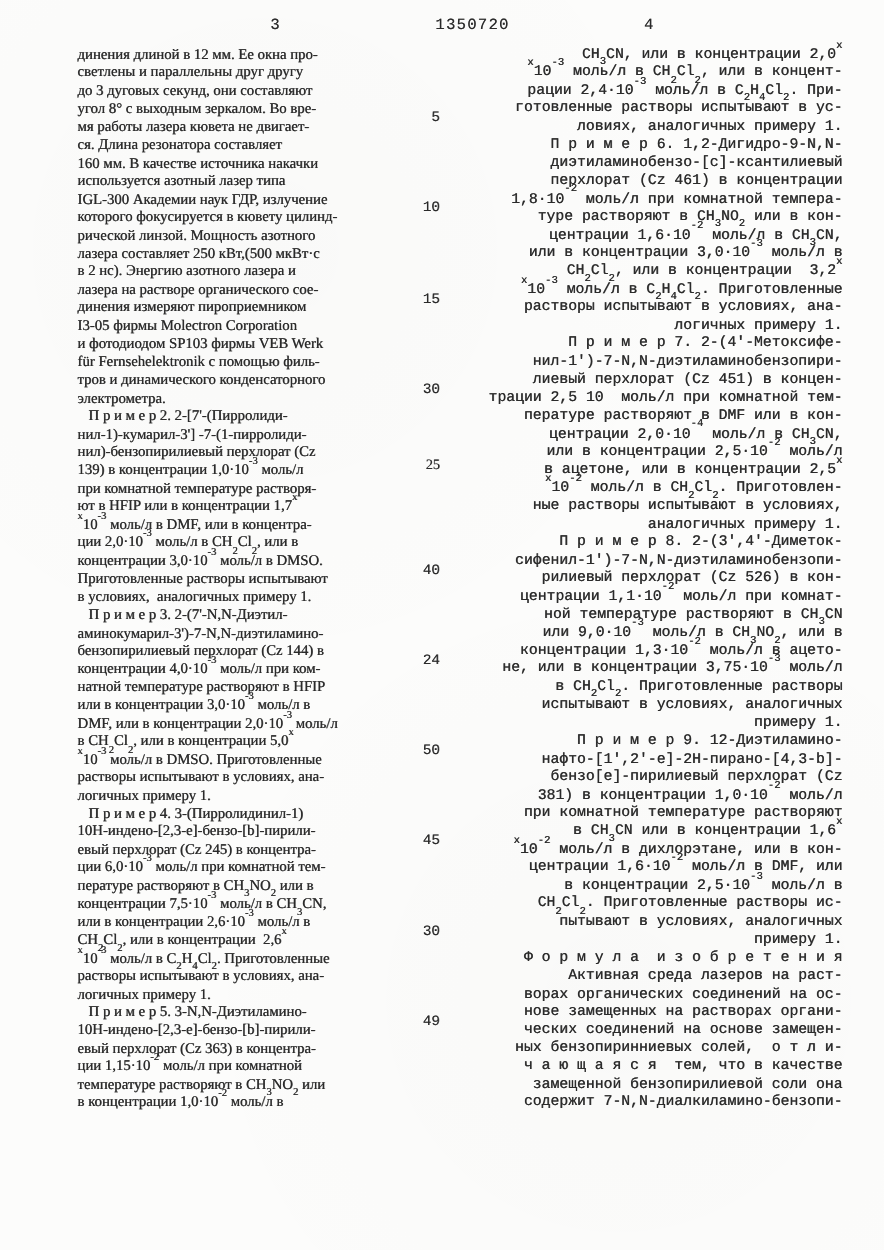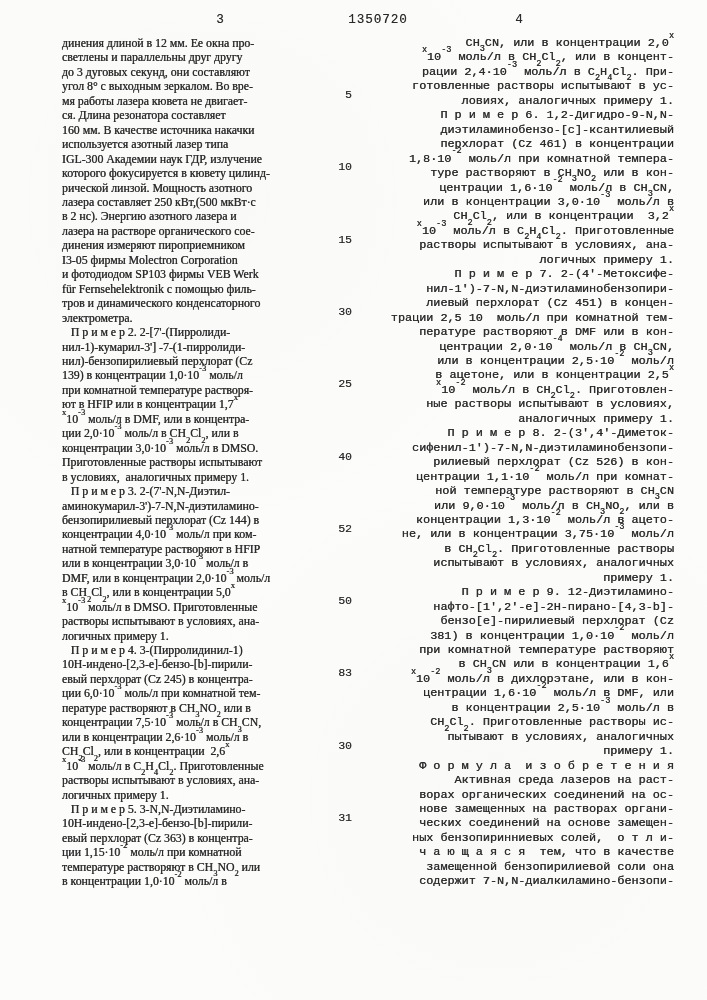--- a/index.html
+++ b/index.html
@@ -55,21 +55,21 @@
 
   <div class="col col-left" id="col-left"><div class="tline">динения длиной в 12 мм. Ее окна про-</div><div class="tline">светлены и параллельны друг другу</div><div class="tline">до 3 дуговых секунд, они составляют</div><div class="tline">угол 8° с выходным зеркалом. Во вре-</div><div class="tline">мя работы лазера кювета не двигает-</div><div class="tline">ся. Длина резонатора составляет</div><div class="tline">160 мм. В качестве источника накачки</div><div class="tline">используется азотный лазер типа</div><div class="tline">IGL-300 Академии наук ГДР, излучение</div><div class="tline">которого фокусируется в кювету цилинд-</div><div class="tline">рической линзой. Мощность азотного</div><div class="tline">лазера составляет 250 кВт,(500 мкВт·с</div><div class="tline">в 2 нс). Энергию азотного лазера и</div><div class="tline">лазера на растворе органического сое-</div><div class="tline">динения измеряют пироприемником</div><div class="tline">I3-05 фирмы Molectron Corporation</div><div class="tline">и фотодиодом SP103 фирмы VEB Werk</div><div class="tline">für Fernsehelektronik с помощью филь-</div><div class="tline">тров и динамического конденсаторного</div><div class="tline">электрометра.</div><div class="tline">   П р и м е р 2. 2-[7'-(Пирролиди-</div><div class="tline">нил-1)-кумарил-3'] -7-(1-пирролиди-</div><div class="tline">нил)-бензопирилиевый перхлорат (Cz</div><div class="tline">139) в концентрации 1,0·10<sup>-3</sup> моль/л</div><div class="tline">при комнатной температуре растворя-</div><div class="tline">ют в HFIP или в концентрации 1,7<sup>x</sup></div><div class="tline"><sup>x</sup>10<sup>-3</sup> моль/л в DMF, или в концентра-</div><div class="tline">ции 2,0·10<sup>-3</sup> моль/л в CH<sub>2</sub>Cl<sub>2</sub>, или в</div><div class="tline">концентрации 3,0·10<sup>-3</sup> моль/л в DMSO.</div><div class="tline">Приготовленные растворы испытывают</div><div class="tline">в условиях,  аналогичных примеру 1.</div><div class="tline">   П р и м е р 3. 2-(7'-N,N-Диэтил-</div><div class="tline">аминокумарил-3')-7-N,N-диэтиламино-</div><div class="tline">бензопирилиевый перхлорат (Cz 144) в</div><div class="tline">концентрации 4,0·10<sup>-3</sup> моль/л при ком-</div><div class="tline">натной температуре растворяют в HFIP</div><div class="tline">или в концентрации 3,0·10<sup>-3</sup> моль/л в</div><div class="tline">DMF, или в концентрации 2,0·10<sup>-3</sup> моль/л</div><div class="tline">в CH<sub>2</sub>Cl<sub>2</sub>, или в концентрации 5,0<sup>x</sup></div><div class="tline"><sup>x</sup>10<sup>-3</sup> моль/л в DMSO. Приготовленные</div><div class="tline">растворы испытывают в условиях, ана-</div><div class="tline">логичных примеру 1.</div><div class="tline">   П р и м е р 4. 3-(Пирролидинил-1)</div><div class="tline">10Н-индено-[2,3-е]-бензо-[b]-пирили-</div><div class="tline">евый перхлорат (Cz 245) в концентра-</div><div class="tline">ции 6,0·10<sup>-3</sup> моль/л при комнатной тем-</div><div class="tline">пературе растворяют в CH<sub>3</sub>NO<sub>2</sub> или в</div><div class="tline">концентрации 7,5·10<sup>-3</sup> моль/л в CH<sub>3</sub>CN,</div><div class="tline">или в концентрации 2,6·10<sup>-3</sup> моль/л в</div><div class="tline">CH<sub>2</sub>Cl<sub>2</sub>, или в концентрации  2,6<sup>x</sup></div><div class="tline"><sup>x</sup>10<sup>-3</sup> моль/л в C<sub>2</sub>H<sub>4</sub>Cl<sub>2</sub>. Приготовленные</div><div class="tline">растворы испытывают в условиях, ана-</div><div class="tline">логичных примеру 1.</div><div class="tline">   П р и м е р 5. 3-N,N-Диэтиламино-</div><div class="tline">10Н-индено-[2,3-е]-бензо-[b]-пирили-</div><div class="tline">евый перхлорат (Cz 363) в концентра-</div><div class="tline">ции 1,15·10<sup>-2</sup> моль/л при комнатной</div><div class="tline">температуре растворяют в CH<sub>3</sub>NO<sub>2</sub> или</div><div class="tline">в концентрации 1,0·10<sup>-2</sup> моль/л в</div></div>
 
   <div class="col col-right" id="col-right"><div class="tline">CH<sub>3</sub>CN, или в концентрации 2,0<sup>x</sup></div><div class="tline"><sup>x</sup>10<sup>-3</sup> моль/л в CH<sub>2</sub>Cl<sub>2</sub>, или в концент-</div><div class="tline">рации 2,4·10<sup>-3</sup> моль/л в C<sub>2</sub>H<sub>4</sub>Cl<sub>2</sub>. При-</div><div class="tline">готовленные растворы испытывают в ус-</div><div class="tline">ловиях, аналогичных примеру 1.</div><div class="tline">   П р и м е р 6. 1,2-Дигидро-9-N,N-</div><div class="tline">диэтиламинобензо-[c]-ксантилиевый</div><div class="tline">перхлорат (Cz 461) в концентрации</div><div class="tline">1,8·10<sup>-2</sup> моль/л при комнатной темпера-</div><div class="tline">туре растворяют в CH<sub>3</sub>NO<sub>2</sub> или в кон-</div><div class="tline">центрации 1,6·10<sup>-2</sup> моль/л в CH<sub>3</sub>CN,</div><div class="tline">или в концентрации 3,0·10<sup>-3</sup> моль/л в</div><div class="tline">CH<sub>2</sub>Cl<sub>2</sub>, или в концентрации  3,2<sup>x</sup></div><div class="tline"><sup>x</sup>10<sup>-3</sup> моль/л в C<sub>2</sub>H<sub>4</sub>Cl<sub>2</sub>. Приготовленные</div><div class="tline">растворы испытывают в условиях, ана-</div><div class="tline">логичных примеру 1.</div><div class="tline">   П р и м е р 7. 2-(4'-Метоксифе-</div><div class="tline">нил-1')-7-N,N-диэтиламинобензопири-</div><div class="tline">лиевый перхлорат (Cz 451) в концен-</div><div class="tline">трации 2,5 10  моль/л при комнатной тем-</div><div class="tline">пературе растворяют в DMF или в кон-</div><div class="tline">центрации 2,0·10<sup>-4</sup> моль/л в CH<sub>3</sub>CN,</div><div class="tline">или в концентрации 2,5·10<sup>-2</sup> моль/л</div><div class="tline">в ацетоне, или в концентрации 2,5<sup>x</sup></div><div class="tline"><sup>x</sup>10<sup>-2</sup> моль/л в CH<sub>2</sub>Cl<sub>2</sub>. Приготовлен-</div><div class="tline">ные растворы испытывают в условиях,</div><div class="tline">аналогичных примеру 1.</div><div class="tline">   П р и м е р 8. 2-(3',4'-Диметок-</div><div class="tline">сифенил-1')-7-N,N-диэтиламинобензопи-</div><div class="tline">рилиевый перхлорат (Cz 526) в кон-</div><div class="tline">центрации 1,1·10<sup>-2</sup> моль/л при комнат-</div><div class="tline">ной температуре растворяют в CH<sub>3</sub>CN</div><div class="tline">или 9,0·10<sup>-3</sup> моль/л в CH<sub>3</sub>NO<sub>2</sub>, или в</div><div class="tline">концентрации 1,3·10<sup>-2</sup> моль/л в ацето-</div><div class="tline">не, или в концентрации 3,75·10<sup>-3</sup> моль/л</div><div class="tline">в CH<sub>2</sub>Cl<sub>2</sub>. Приготовленные растворы</div><div class="tline">испытывают в условиях, аналогичных</div><div class="tline">примеру 1.</div><div class="tline">   П р и м е р 9. 12-Диэтиламино-</div><div class="tline">нафто-[1',2'-е]-2Н-пирано-[4,3-b]-</div><div class="tline">бензо[е]-пирилиевый перхлорат (Cz</div><div class="tline">381) в концентрации 1,0·10<sup>-2</sup> моль/л</div><div class="tline">при комнатной температуре растворяют</div><div class="tline">в CH<sub>3</sub>CN или в концентрации 1,6<sup>x</sup></div><div class="tline"><sup>x</sup>10<sup>-2</sup> моль/л в дихлорэтане, или в кон-</div><div class="tline">центрации 1,6·10<sup>-2</sup> моль/л в DMF, или</div><div class="tline">в концентрации 2,5·10<sup>-3</sup> моль/л в</div><div class="tline">CH<sub>2</sub>Cl<sub>2</sub>. Приготовленные растворы ис-</div><div class="tline">пытывают в условиях, аналогичных</div><div class="tline">примеру 1.</div><div class="tline">Ф о р м у л а  и з о б р е т е н и я</div><div class="tline">   Активная среда лазеров на раст-</div><div class="tline">ворах органических соединений на ос-</div><div class="tline">нове замещенных на растворах органи-</div><div class="tline">ческих соединений на основе замещен-</div><div class="tline">ных бензопиринниевых солей,  о т л и-</div><div class="tline">ч а ю щ а я с я  тем, что в качестве</div><div class="tline">замещенной бензопирилиевой соли она</div><div class="tline">содержит 7-N,N-диалкиламино-бензопи-</div></div>
 
   <div id="gutter">
       <div class="gnum" style="top: 88.056px;">5</div>
       <div class="gnum" style="top: 160.356px;">10</div>
       <div class="gnum" style="top: 232.656px; text-align: right;">15</div>
       <div class="gnum" style="top: 304.956px;">30</div>
-      <div class="gnum" style="top: 377px;">25</div>
+      <div class="gnum" style="top: 366px; font-family: Liberation Serif, serif;">25</div>
       <div class="gnum" style="top: 449.556px;">40</div>
-      <div class="gnum" style="top: 521.856px;">52</div>
+      <div class="gnum" style="top: 521.856px;">24</div>
       <div class="gnum" style="top: 594.156px;">50</div>
-      <div class="gnum" style="top: 666.456px;">83</div>
+      <div class="gnum" style="top: 666.456px;">45</div>
       <div class="gnum" style="top: 738.756px;">30</div>
-      <div class="gnum" style="top: 811.056px;">31</div>
+      <div class="gnum" style="top: 811.056px;">49</div>
     </div>
 </div>
 
 </body></html>

